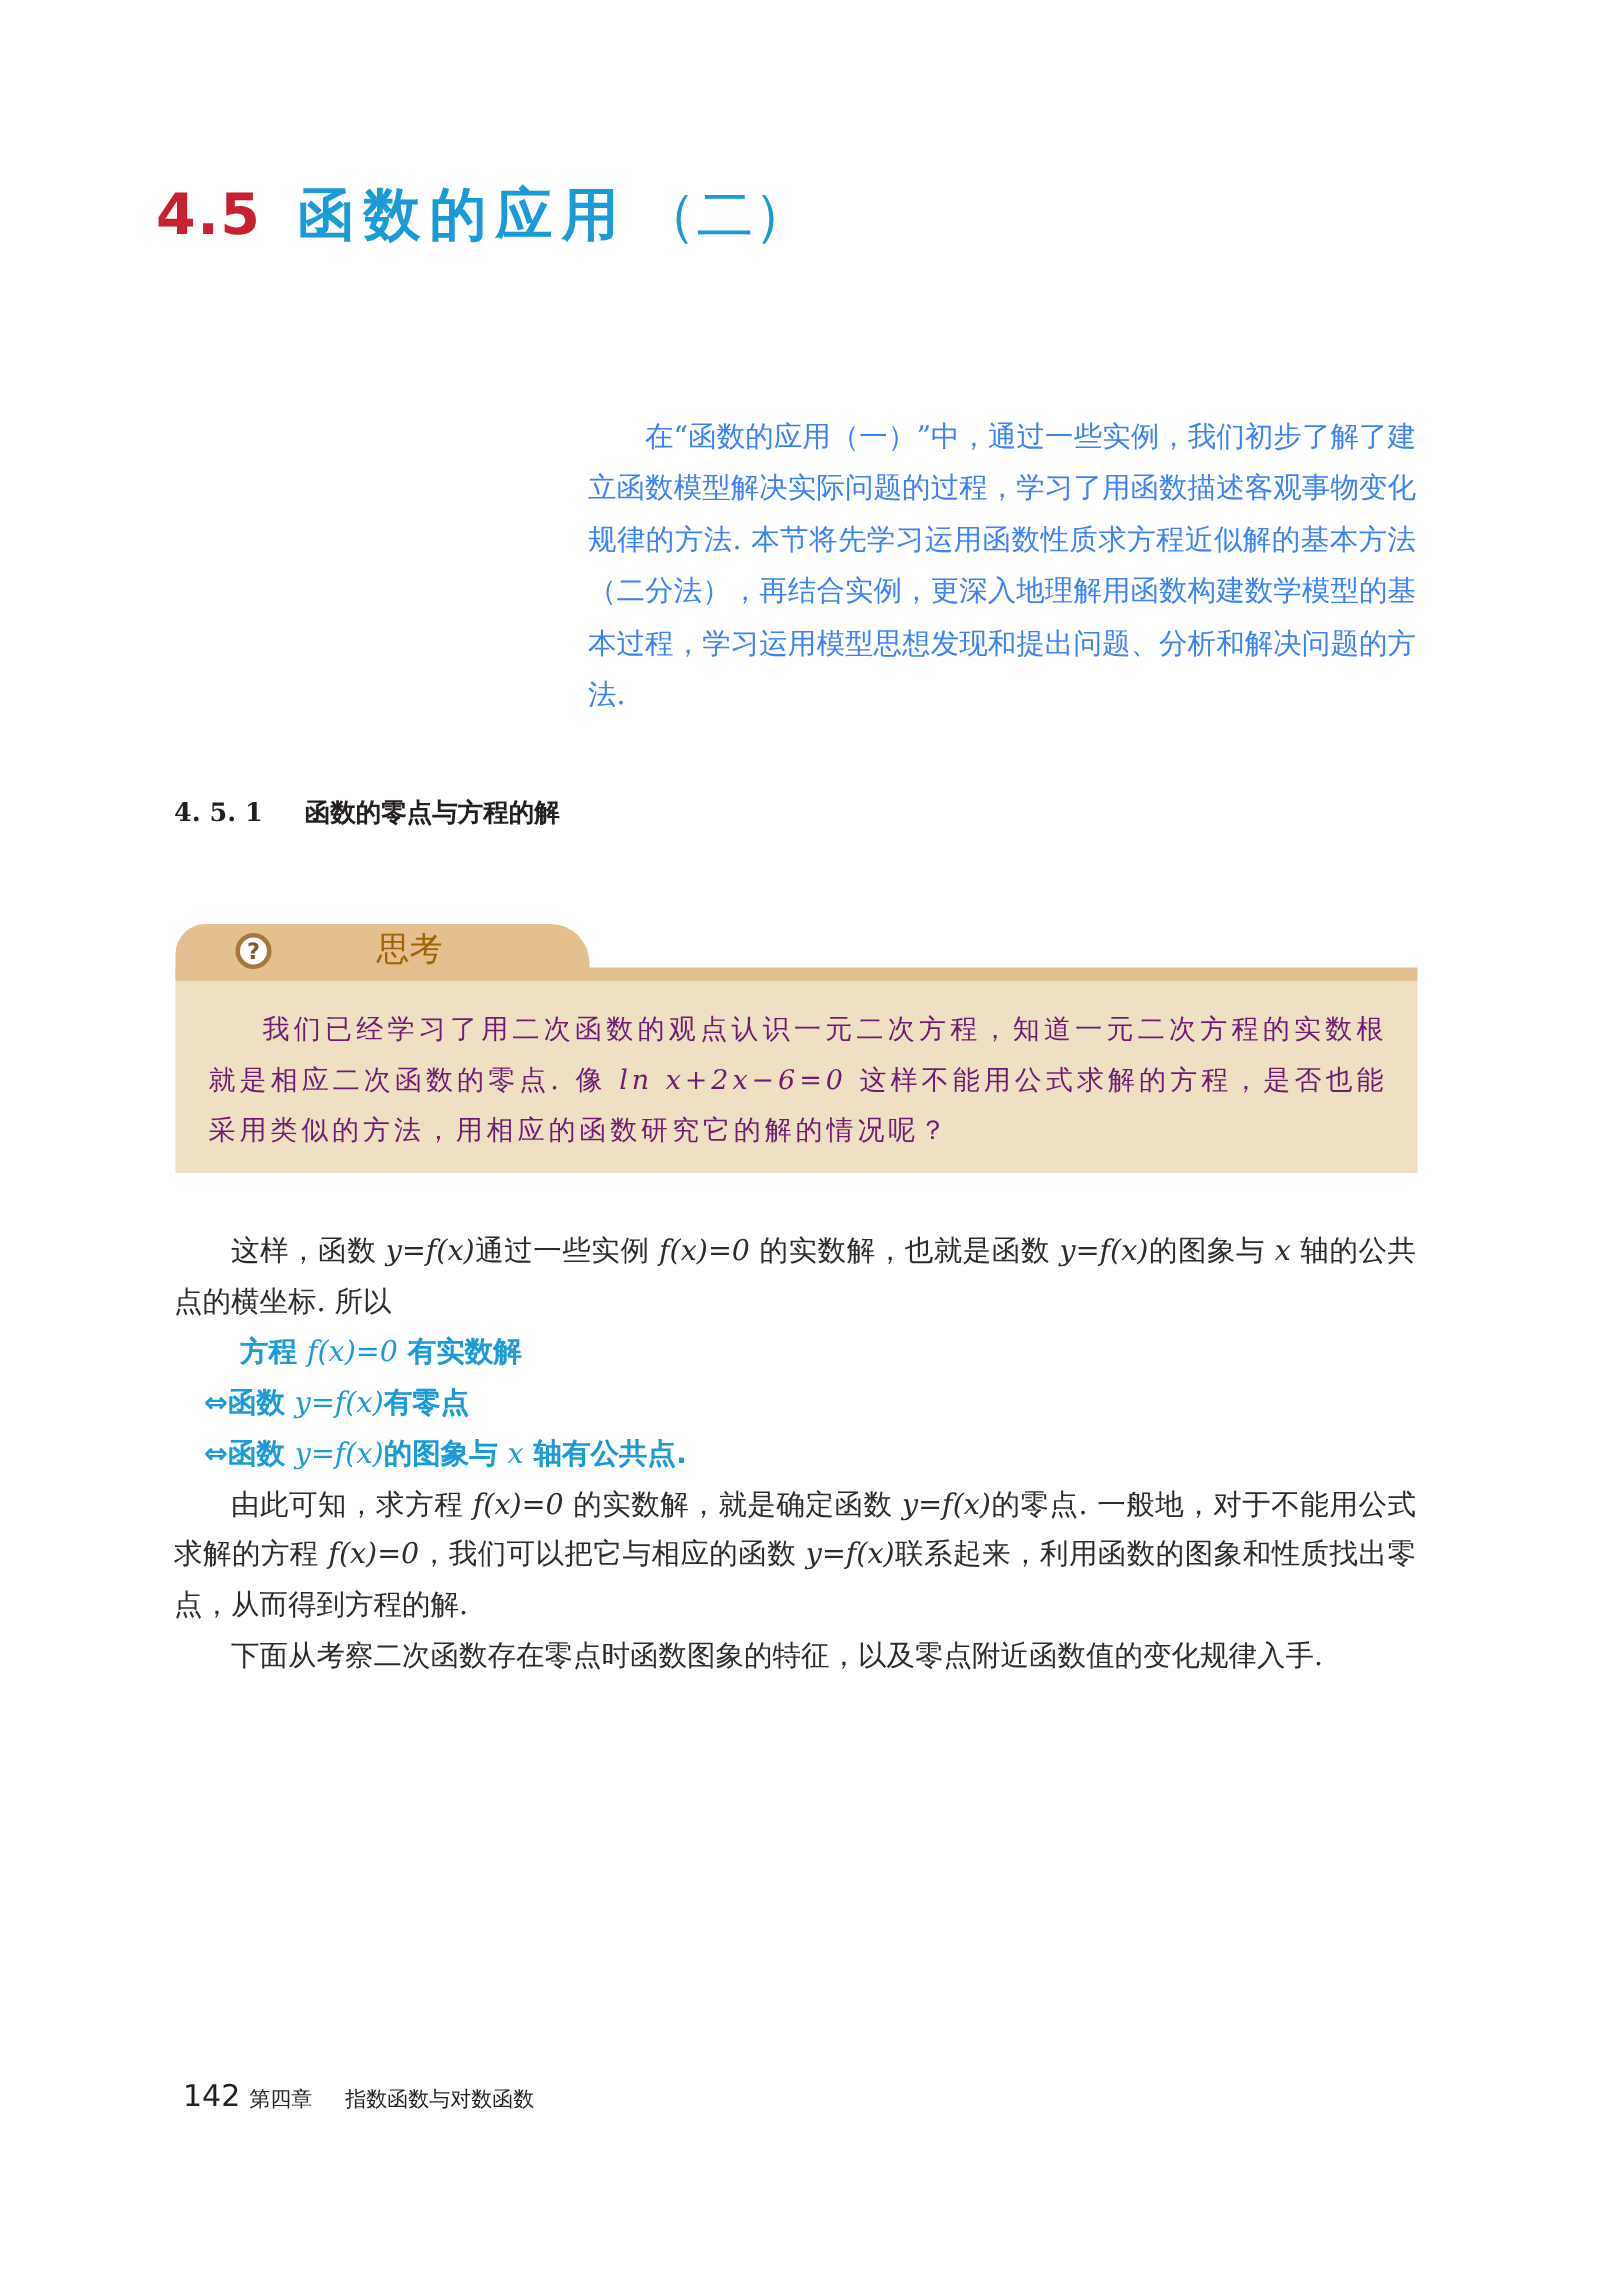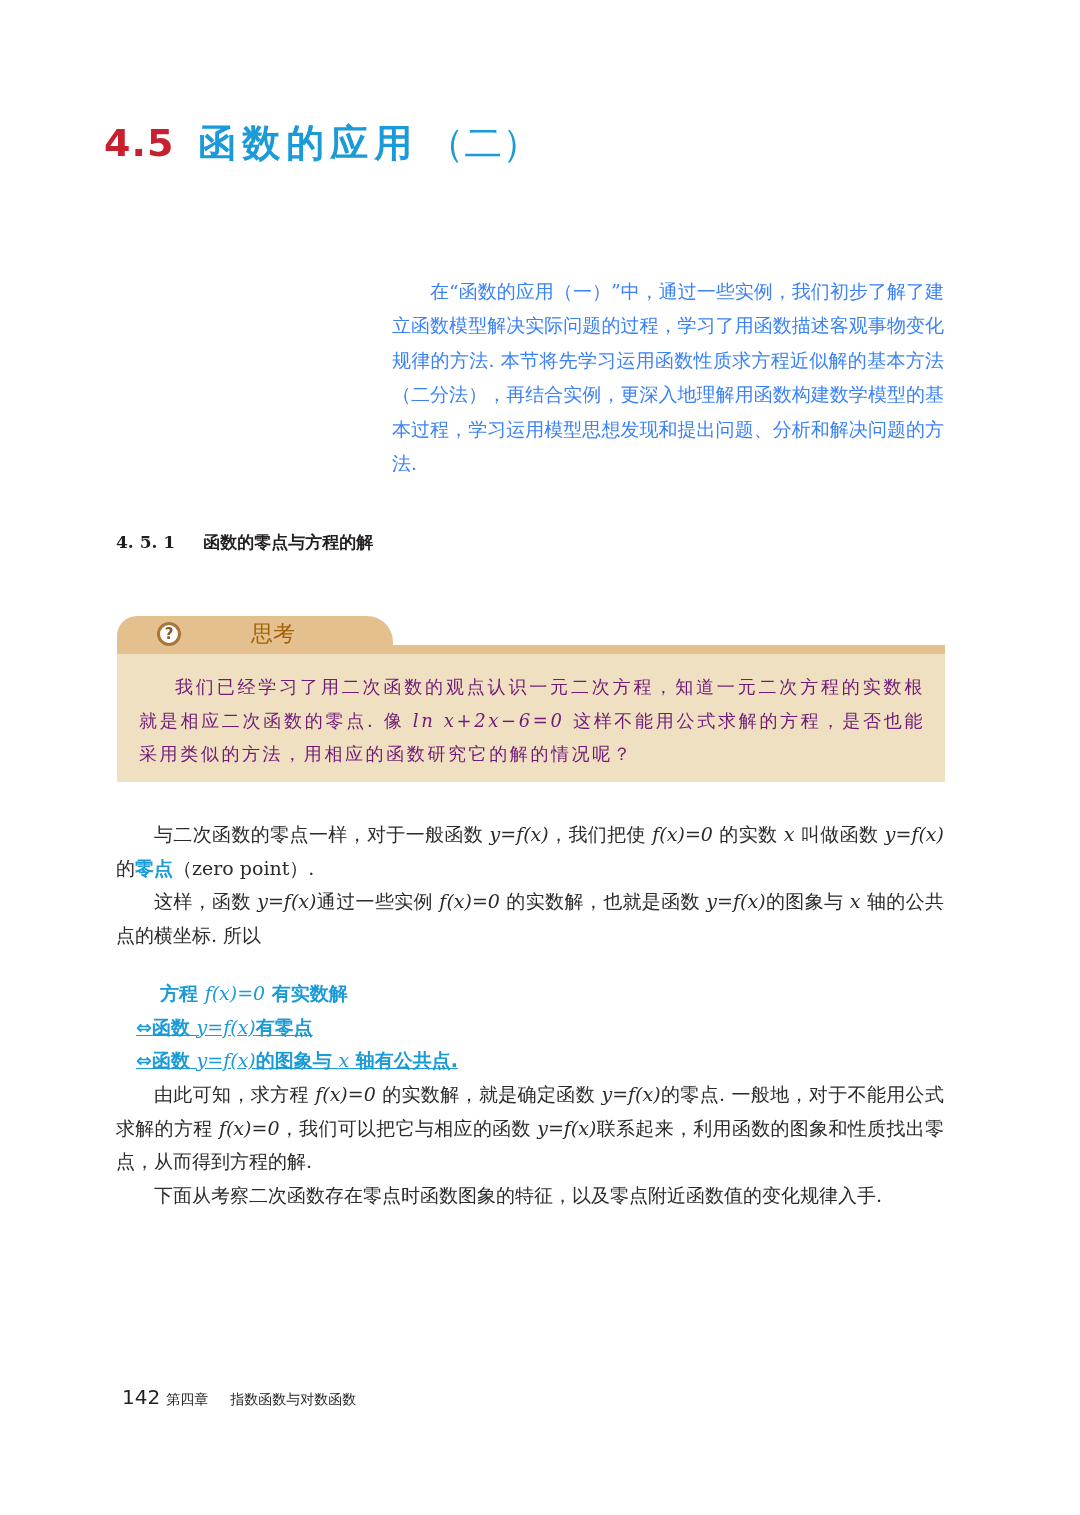--- a/index.html
+++ b/index.html
@@ -53,22 +53,22 @@
     }
     .think-text p { margin: 0; text-indent: 2em; }
 
     .body-text {
       position: absolute; left: 116px; top: 818px; width: 828px;
       font-size: 19px; line-height: 33.7px; text-align: justify; color: #2b2b2b;
     }
     .body-text p { margin: 0; text-indent: 2em; }
     .body-text .blue { color: #1a9ad6; font-family: "DejaVu Sans", "Liberation Sans", sans-serif; font-weight: bold; }
     .body-text .eq { text-indent: 0; color: #1a9ad6; font-family: "DejaVu Sans", "Liberation Sans", sans-serif; font-weight: bold; padding-left: 44px; }
-    .body-text .eq.first { padding-left: 44px; margin-top: 24px; }
-    .body-text .eq.arrow { padding-left: 20px; text-decoration: underline; }
+    .body-text .eq.first { padding-left: 44px; }
+    .body-text .eq.arrow { padding-left: 20px; }
     i.m { font-family: "DejaVu Serif", serif; font-style: italic; font-weight: normal; }
 
     .footer {
       position: absolute; left: 122px; top: 1384px; height: 26px;
       font-size: 14px; line-height: 26px; white-space: nowrap; color: #231f20;
     }
     .footer .page { font-family: "DejaVu Sans", "Liberation Sans", sans-serif; font-size: 20px; }
     .footer .chapter { margin-left: 6px; }
     .footer .title { margin-left: 22px; }
   </style>
@@ -92,21 +92,20 @@
   <div class="think-band"></div>
   <div class="think-body"></div>
   <div class="think-icon">?</div>
   <div class="think-label">思考</div>
   <div class="think-text">
     <p><span>我们已经学习了用二次函数的观点认识一元二次方程，知道一元二次方程的实数根就是相应二次函数的零点. 像 </span><i class="m">ln x+2x−6=0</i><span> 这样不能用公式求解的方程，是否也能采用类似的方法，用相应的函数研究它的解的情况呢？</span></p>
   </div>
 </div>
 
 <div class="body-text">
-  <p><span>与二次函数的零点一样，对于一般函数 </span><i class="m">y=f(x)</i><span>，我们把使 </span><i class="m">f(x)=0</i><span> 的实数 </span><i class="m">x</i><span> 叫做函数 </span><i class="m">y=f(x)</i><span>的</span><span class="blue">零点</span><span>（zero point）.</span></p>
   <p><span>这样，函数 </span><i class="m">y=f(x)</i><span>通过一些实例 </span><i class="m">f(x)=0</i><span> 的实数解，也就是函数 </span><i class="m">y=f(x)</i><span>的图象与 </span><i class="m">x</i><span> 轴的公共点的横坐标. 所以</span></p>
   <p class="eq first"><span>方程 </span><i class="m">f(x)=0</i><span> 有实数解</span></p>
   <p class="eq arrow"><span>⇔</span><span>函数 </span><i class="m">y=f(x)</i><span>有零点</span></p>
   <p class="eq arrow"><span>⇔</span><span>函数 </span><i class="m">y=f(x)</i><span>的图象与 </span><i class="m">x</i><span> 轴有公共点.</span></p>
   <p><span>由此可知，求方程 </span><i class="m">f(x)=0</i><span> 的实数解，就是确定函数 </span><i class="m">y=f(x)</i><span>的零点. 一般地，对于不能用公式求解的方程 </span><i class="m">f(x)=0</i><span>，我们可以把它与相应的函数 </span><i class="m">y=f(x)</i><span>联系起来，利用函数的图象和性质找出零点，从而得到方程的解.</span></p>
   <p>下面从考察二次函数存在零点时函数图象的特征，以及零点附近函数值的变化规律入手.</p>
 </div>
 
 <div class="footer">
   <span class="page">142</span><span class="chapter">第四章</span><span class="title">指数函数与对数函数</span>

